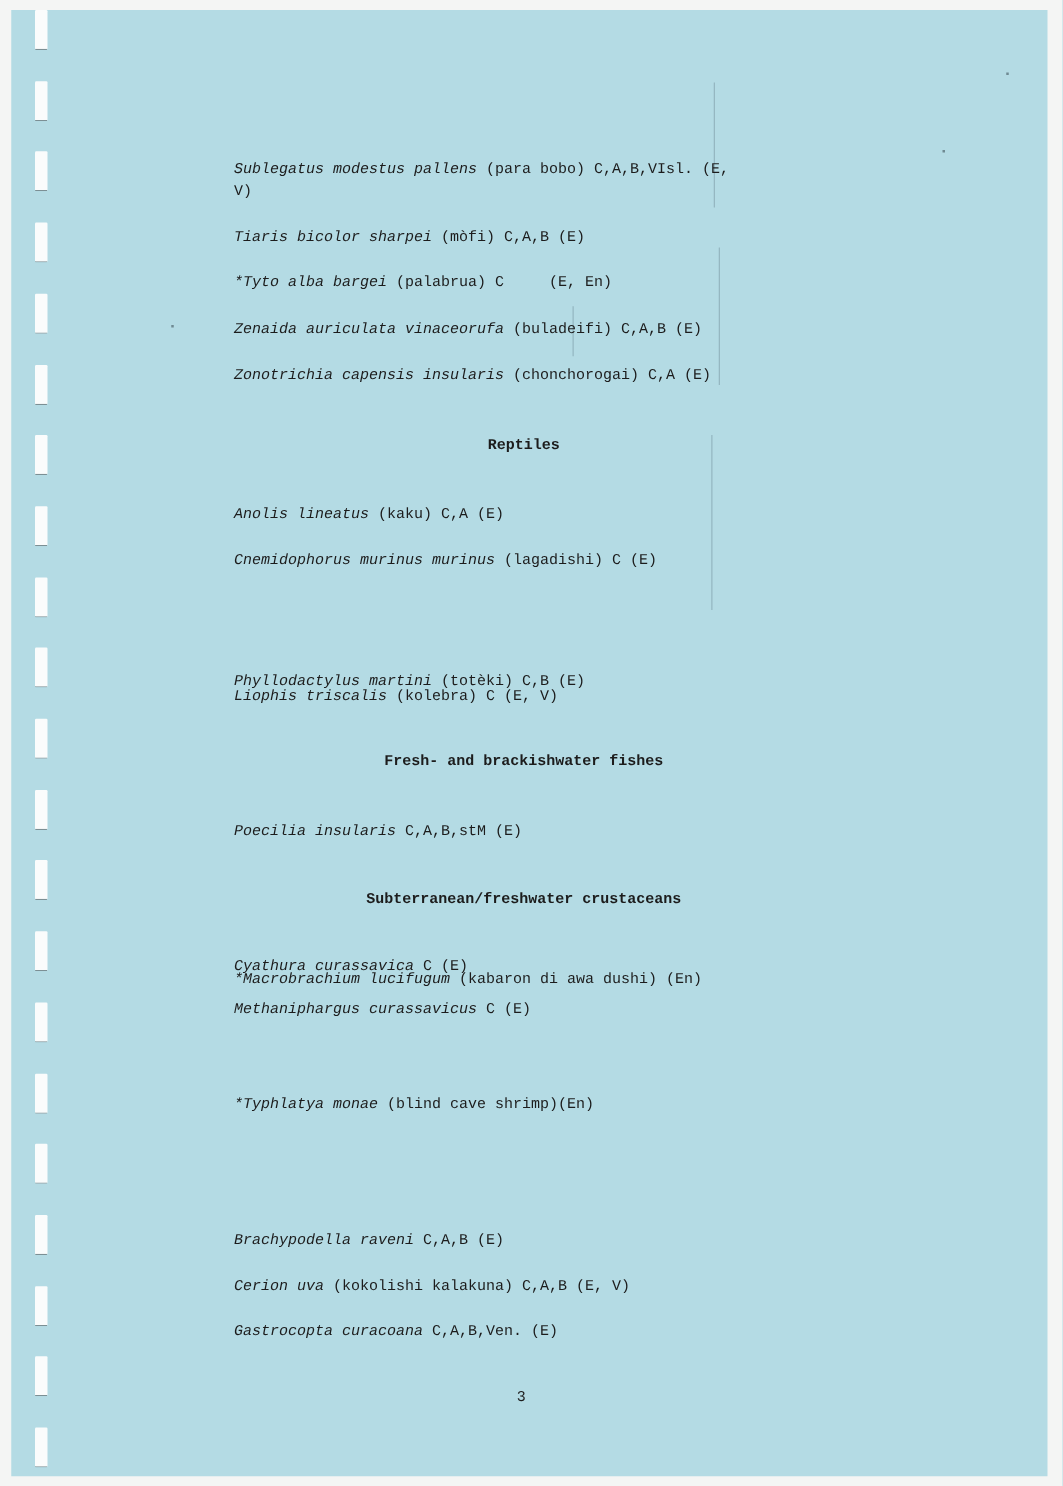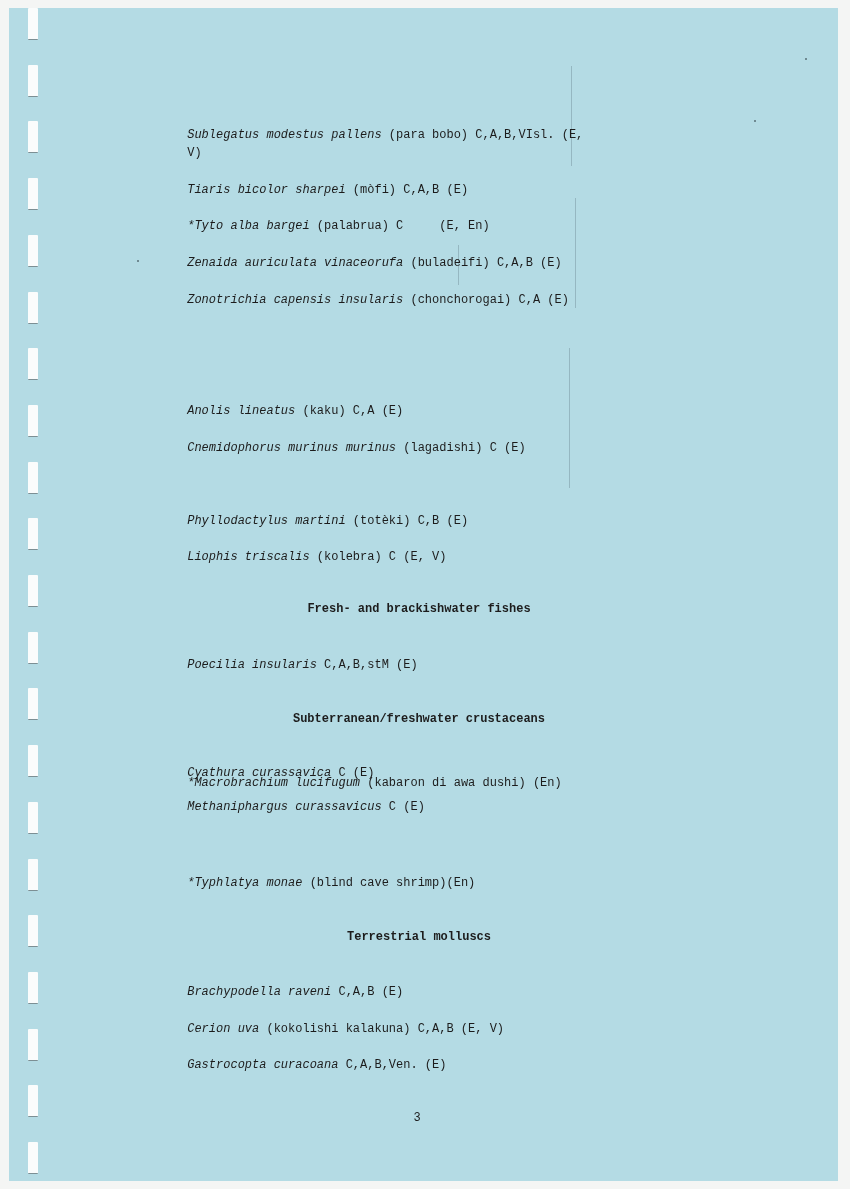--- a/index.html
+++ b/index.html
@@ -84,27 +84,28 @@
     <div class="line" style="top:191px;">
       <i>*</i><i>Tyto alba bargei</i><span> (palabrua) C     (E, En)</span>
     </div>
     <div class="line" style="top:228px;">
       <i>Zenaida auriculata vinaceorufa</i><span> (buladeifi) C,A,B (E)</span>
     </div>
     <div class="line" style="top:265px;">
       <i>Zonotrichia capensis insularis</i><span> (chonchorogai) C,A (E)</span>
     </div>
 
+    <div class="heading" style="top:339px;">Reptiles</div>
     <div class="line" style="top:376px;">
       <i>Anolis lineatus</i><span> (kaku) C,A (E)</span>
     </div>
     <div class="line" style="top:413px;">
       <i>Cnemidophorus murinus murinus</i><span> (lagadishi) C (E)</span>
     </div>
-    <div class="line" style="top:486px;">
+    <div class="line" style="top:510px;">
       <i>Phyllodactylus martini</i><span> (totèki) C,B (E)</span>
     </div>
     <div class="line" style="top:522px;">
       <i>Liophis triscalis</i><span> (kolebra) C (E, V)</span>
     </div>
 
     <div class="heading" style="top:592px;">Fresh- and brackishwater fishes</div>
     <div class="line" style="top:630px;">
       <i>Poecilia insularis</i><span> C,A,B,stM (E)</span>
     </div>
@@ -116,21 +117,20 @@
     <div class="line" style="top:748px;">
       <i>*</i><i>Macrobrachium lucifugum</i><span> (kabaron di awa dushi) (En)</span>
     </div>
     <div class="line" style="top:772px;">
       <i>Methaniphargus curassavicus</i><span> C (E)</span>
     </div>
     <div class="line" style="top:848px;">
       <i>*</i><i>Typhlatya monae</i><span> (blind cave shrimp)(En)</span>
     </div>
 
-    <div class="heading" style="top:920px;">Terrestrial molluscs</div>
     <div class="line" style="top:957px;">
       <i>Brachypodella raveni</i><span> C,A,B (E)</span>
     </div>
     <div class="line" style="top:994px;">
       <i>Cerion uva</i><span> (kokolishi kalakuna) C,A,B (E, V)</span>
     </div>
     <div class="line" style="top:1030px;">
       <i>Gastrocopta curacoana</i><span> C,A,B,Ven. (E)</span>
     </div>
 

